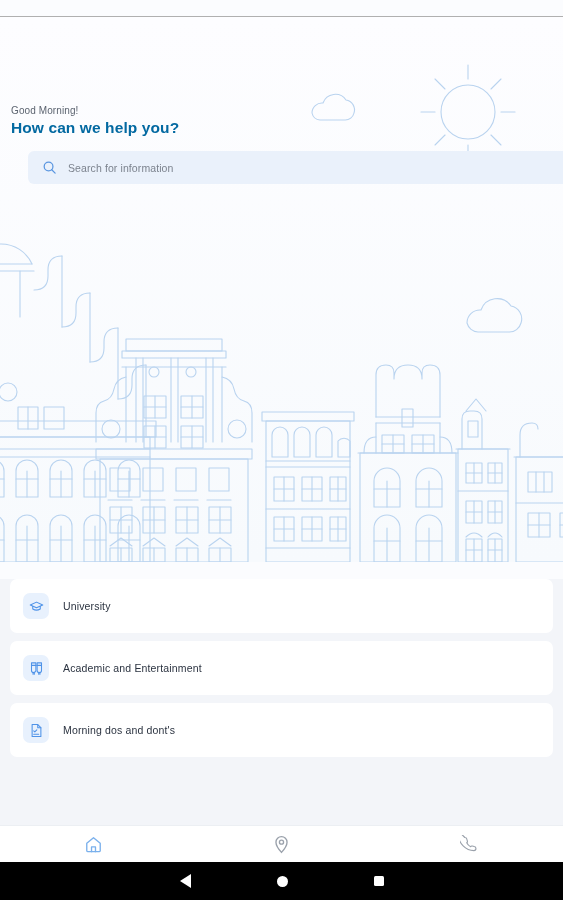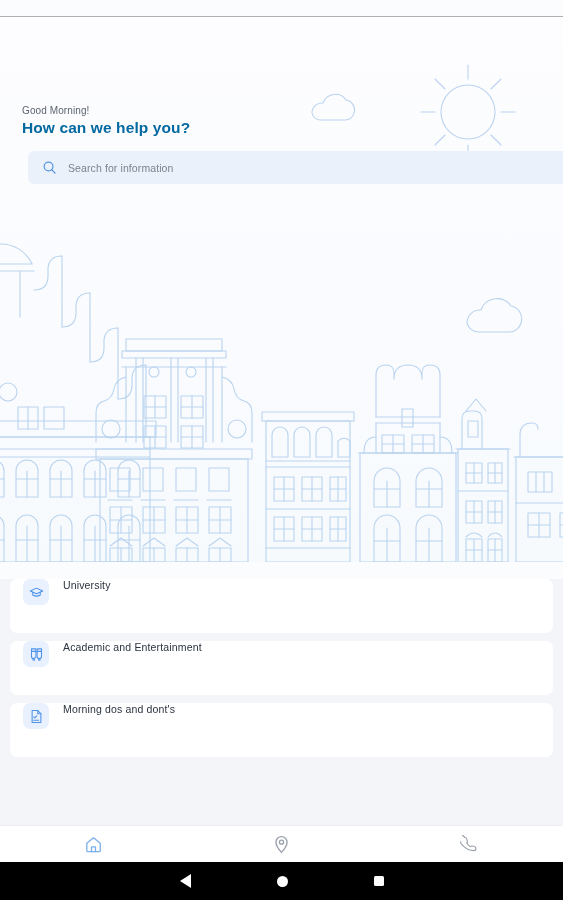--- a/index.html
+++ b/index.html
@@ -34,41 +34,41 @@
   
   .logo-row {
     position:absolute; top:25px; left:10px;
     display:flex; align-items:center; gap:7px; z-index:5;
   }
   .crest { width:28px; height:28px; display:block; }
   .logo-text { line-height:1.15; color:#6e9fdc; font-size:8.5px; letter-spacing:.15px; }
   .logo-text div { white-space:nowrap; }
 
   
-  .greet { position:absolute; top:88px; left:22px; z-index:5; }
+  .greet { position:absolute; top:88px; left:11px; z-index:5; }
   .greet-small { font-size:10px; color:#5c6470; letter-spacing:.1px; margin-bottom:3px; }
   .greet-big { font-size:15.5px; color:#0369a1; font-weight:600; letter-spacing:.1px; }
 
   
   .search {
     position:absolute; top:134px; left:28px; width:541px; height:33px;
     background:#eaf1fb; border-radius:6px;
     display:flex; align-items:center; gap:11px; padding:0 14px; z-index:5;
   }
   .search-ph { font-size:10.5px; color:#7c838e; letter-spacing:.1px; }
 
   
   .cards {
     position:absolute; top:562px; left:0; width:563px; height:258px;
     background:#f3f5f9; padding:0;
   }
   .card {
     position:relative; width:543px; margin:0 auto 8px auto; height:54px;
     background:#ffffff; border-radius:7px;
-    display:flex; align-items:flex-start; padding:0 13px; gap:14px;
+    display:flex; align-items:center; padding:0 13px; gap:14px;
   }
   .card:first-child { border-radius:7px 7px 7px 7px; }
   .card-ic {
     width:26px; height:26px; border-radius:7px; background:#e8f1fd;
     display:flex; align-items:center; justify-content:center; flex:0 0 auto;
   }
   .card-lb { font-size:10.5px; color:#2b3340; letter-spacing:.15px; }
 
   
   .bottomnav {

